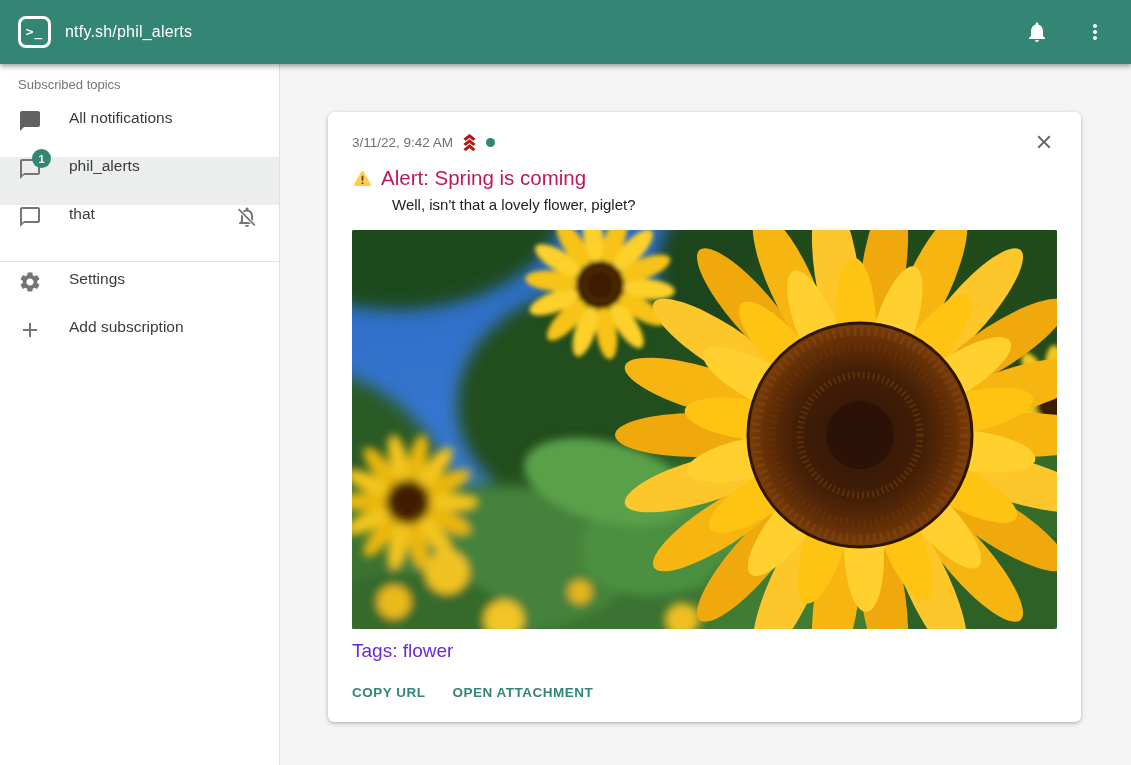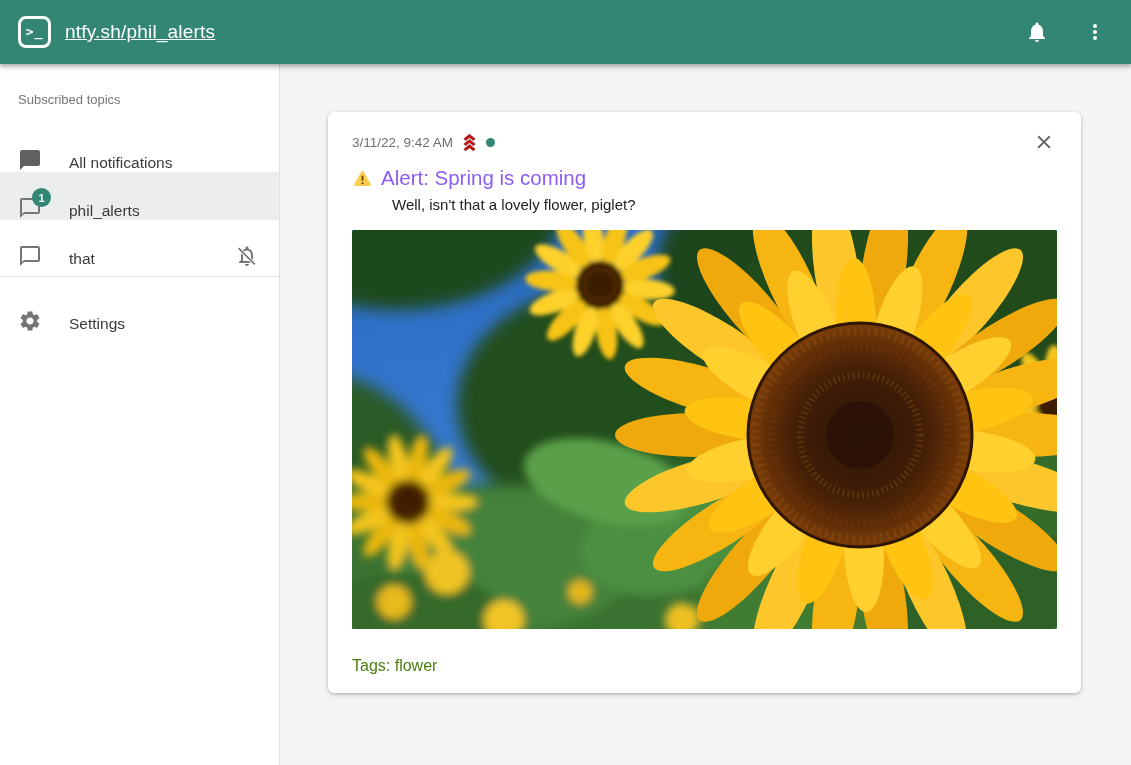--- a/index.html
+++ b/index.html
@@ -7,31 +7,31 @@
     font-family:"Liberation Sans","DejaVu Sans",sans-serif; background:#fff; }
 
   
   .appbar { position:relative; z-index:5; height:64px; background:var(--primary,#338574);
     color:#fff; display:flex; align-items:center; padding:0 22px 0 18px;
     box-shadow:0 2px 4px rgba(0,0,0,.25), 0 4px 6px rgba(0,0,0,.12); }
   .logo { width:33px; height:32px; border:3px solid #fff; border-radius:8px;
     display:flex; align-items:center; justify-content:center;
     font-family:"DejaVu Sans Mono","Liberation Mono",monospace; font-weight:bold;
     font-size:13px; letter-spacing:1px; margin-right:14px; padding-bottom:2px; }
-  .appbar-title { font-size:19px; font-weight:500; letter-spacing:.2px;text-decoration:underline; }
+  .appbar-title { font-size:16px; font-weight:500; letter-spacing:.2px; }
   .appbar-actions { margin-left:auto; display:flex; align-items:center; gap:30px; }
   .icon-btn { background:none; border:none; color:#fff; cursor:pointer; display:flex;
     align-items:center; justify-content:center; padding:2px; }
 
   
   .layout { display:flex; height:701px; }
-  .sidebar { width:280px; background:#fff; border-right:1px solid #e1e1e1; padding-top:16px;
+  .sidebar { width:280px; background:#fff; border-right:1px solid #e1e1e1; padding-top:1px;
     flex-shrink:0; }
   .section-label { color:#757575; font-size:13px; padding:12px 18px 17px; }
-  .nav-item { height:48px; display:flex; align-items:flex-end; padding:0 20px 0 18px;
+  .nav-item { height:48px; display:flex; align-items:flex-start; padding:0 20px 0 18px;
     font-size:15.5px; color:#3a3a3a; cursor:pointer; position:relative; }
   .nav-item.selected { background:#ebeeed; }
   .nav-item .ic { width:24px; height:24px; margin-right:27px; position:relative;
     color:#757575; flex-shrink:0; }
   .nav-item .ic.dark { color:#616161; }
   .badge { position:absolute; top:-8px; right:-9px; width:19px; height:19px; border-radius:50%;
     background:var(--primary,#338574); color:#fff; font-size:11px; font-weight:bold;
     display:flex; align-items:center; justify-content:center; }
   .bell-off { margin-left:auto; color:#757575; width:24px; height:24px; }
   .divider { height:1px; background:#e1e1e1; margin:8px 0; }
@@ -40,27 +40,27 @@
   .main { flex:1; background:var(--main-bg,#f5f5f5); padding:48px 16px 0 48px; }
   .card { width:753px; background:#fff; border-radius:6px; padding:19px 24px 18px;
     box-shadow:0 1px 3px rgba(0,0,0,.2), 0 2px 6px rgba(0,0,0,.12); }
   .card-head { display:flex; align-items:flex-start; }
   .meta-line { display:flex; align-items:center; gap:7px; color:#6f6f6f; font-size:13.5px;
     height:22px; }
   .prio { color:var(--priority-red,#c31010); display:flex; align-items:center; }
   .dot { width:9px; height:9px; border-radius:50%; background:var(--unread-dot,#338574); }
   .close-btn { margin-left:auto; background:none; border:none; color:#616161; cursor:pointer;
     padding:2px; margin-top:-2px; }
-  .card-title { font-size:20.5px; color:#8b5cf6; margin-top:8px; display:flex;
+  .card-title { font-size:20.5px; color:#be185d; margin-top:8px; display:flex;
     gap:8px; font-weight:400; }
   .warn-ic { display:flex; align-items:center; }
   .card-body { font-size:15px; color:#222; margin-top:6px;margin-left:40px; }
   .attachment { margin-top:17px; width:705px; height:399px; border-radius:2px;
     overflow:hidden; display:block; cursor:pointer; background:#2b6bc7; }
-  .tags { margin-top:28px; color:#4d7c0f; font-size:16px; }
+  .tags { margin-top:11px; color:#6d28d9; font-size:19px; }
   .actions { margin-top:23px; display:flex; gap:27px; padding-bottom:4px; }
   .action-btn { background:none; border:none; cursor:pointer; font-family:inherit;
     color:var(--primary,#338574); font-size:13.5px; font-weight:bold; letter-spacing:.5px; }
 </style>
 </head>
 <body>
 
 <header class="appbar">
   <div class="logo">&gt;_</div>
   <div class="appbar-title">ntfy.sh/phil_alerts</div>
@@ -124,20 +124,28 @@
     <div class="nav-item">
       <span class="ic">
         <svg width="24" height="24" viewBox="0 0 24 24">
             <path fill="currentColor" d="M19.14 12.94c.04-.3.06-.61.06-.94 0-.32-.02-.64-.07-.94l2.03-1.58c.18-.14.23-.41.12-.61l-1.92-3.32c-.12-.22-.37-.29-.59-.22l-2.39.96c-.5-.38-1.03-.7-1.62-.94l-.36-2.54c-.04-.24-.24-.41-.48-.41h-3.84c-.24 0-.43.17-.47.41l-.36 2.54c-.59.24-1.13.57-1.62.94l-2.39-.96c-.22-.08-.47 0-.59.22L2.74 8.87c-.12.21-.08.47.12.61l2.03 1.58c-.05.3-.09.63-.09.94s.02.64.07.94l-2.03 1.58c-.18.14-.23.41-.12.61l1.92 3.32c.12.22.37.29.59.22l2.39-.96c.5.38 1.03.7 1.62.94l.36 2.54c.05.24.24.41.48.41h3.84c.24 0 .44-.17.47-.41l.36-2.54c.59-.24 1.13-.56 1.62-.94l2.39.96c.22.08.47 0 .59-.22l1.92-3.32c.12-.22.07-.47-.12-.61l-2.01-1.58zM12 15.6c-1.98 0-3.6-1.62-3.6-3.6s1.62-3.6 3.6-3.6 3.6 1.62 3.6 3.6-1.62 3.6-3.6 3.6z"></path>
           </svg>
       </span>
       <span>Settings</span>
     </div>
 
 
+    <div class="nav-item">
+      <span class="ic">
+        <svg width="24" height="24" viewBox="0 0 24 24">
+            <path fill="currentColor" d="M19 13h-6v6h-2v-6H5v-2h6V5h2v6h6v2z"></path>
+          </svg>
+      </span>
+      <span>Add subscription</span>
+    </div>
   </nav>
 
   <main class="main">
     <section class="card">
 
       <div class="card-head">
         <div class="meta-line">
           <span>3/11/22, 9:42 AM</span>
           <span class="prio">
             <svg width="19" height="19" viewBox="0 0 24 24">
@@ -323,16 +331,20 @@
           <circle cx="508" cy="205" r="112" fill="url(#disc)" stroke="#2f1503" stroke-width="3"></circle>
           <circle cx="508" cy="205" r="104" fill="none" stroke="#8a4a10" stroke-width="9" stroke-dasharray="3 4" opacity="0.5"></circle>
           <circle cx="508" cy="205" r="88" fill="none" stroke="#6b3508" stroke-width="8" stroke-dasharray="2.5 3.5" opacity="0.5"></circle>
           <circle cx="508" cy="205" r="60" fill="none" stroke="#7c4a12" stroke-width="7" stroke-dasharray="2 3" opacity="0.45"></circle>
           <circle cx="508" cy="205" r="34" fill="#2a1206" opacity="0.85"></circle>
         </svg>
       </div>
 
       <div class="tags">Tags: flower</div>
 
+      <div class="actions">
+        <button class="action-btn">COPY URL</button>
+        <button class="action-btn">OPEN ATTACHMENT</button>
+      </div>
 
     </section>
   </main>
 </div>
 
 </body></html>

